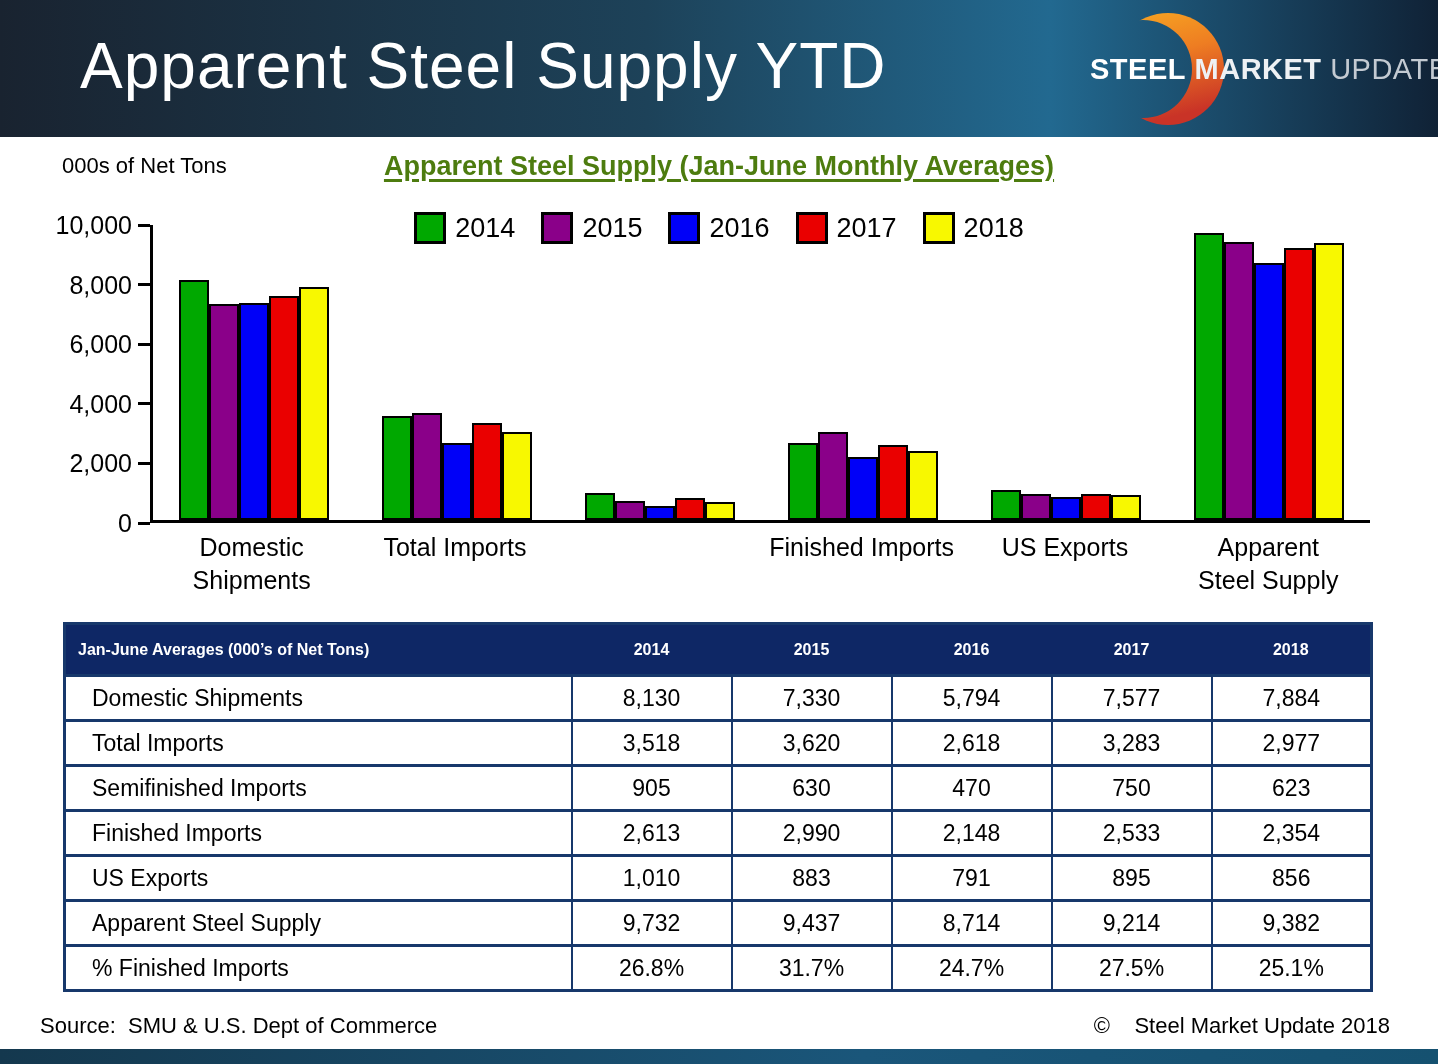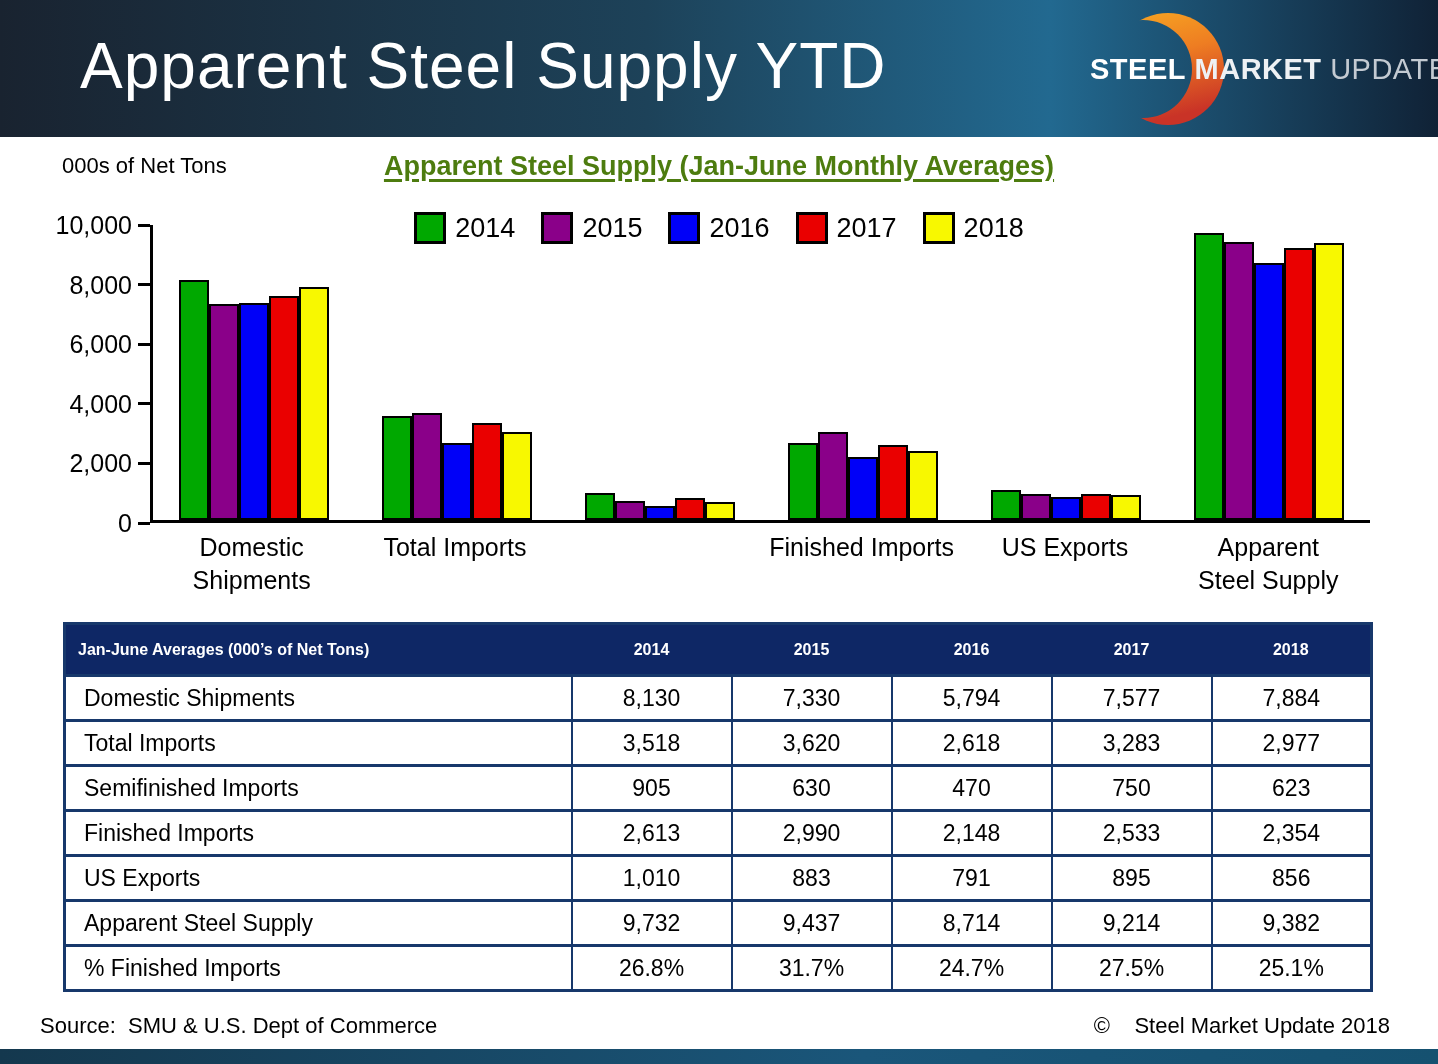--- a/index.html
+++ b/index.html
@@ -74,21 +74,21 @@
   col.c-year  { width:160px; }
   th {
     background:#0E2765; color:#ffffff; font-weight:bold; font-size:16px;
     height:52px; text-align:center; border:none; border-bottom:2px solid #ffffff;
   }
   th:first-child { text-align:left; padding-left:12px; }
   td {
     border:2px solid #17386B; border-top-width:3px; border-bottom-width:3px;
     font-size:23px; height:45px; text-align:center; color:#000; background:#fff;
   }
-  td:first-child { text-align:left; padding-left:18px; }
+  td:first-child { text-align:left; padding-left:26px; }
 
   
   .footer-source    { position:absolute; left:40px;  top:876px; font-size:22px; color:#000; white-space:pre; }
   .footer-copyright { position:absolute; right:48px; top:876px; font-size:22px; color:#000; white-space:pre; }
 
   .bottom-strip { height:15px; background:linear-gradient(90deg,#14384e 0%,#1a567a 60%,#155170 100%); }
 </style>
 </head>
 <body>
 

